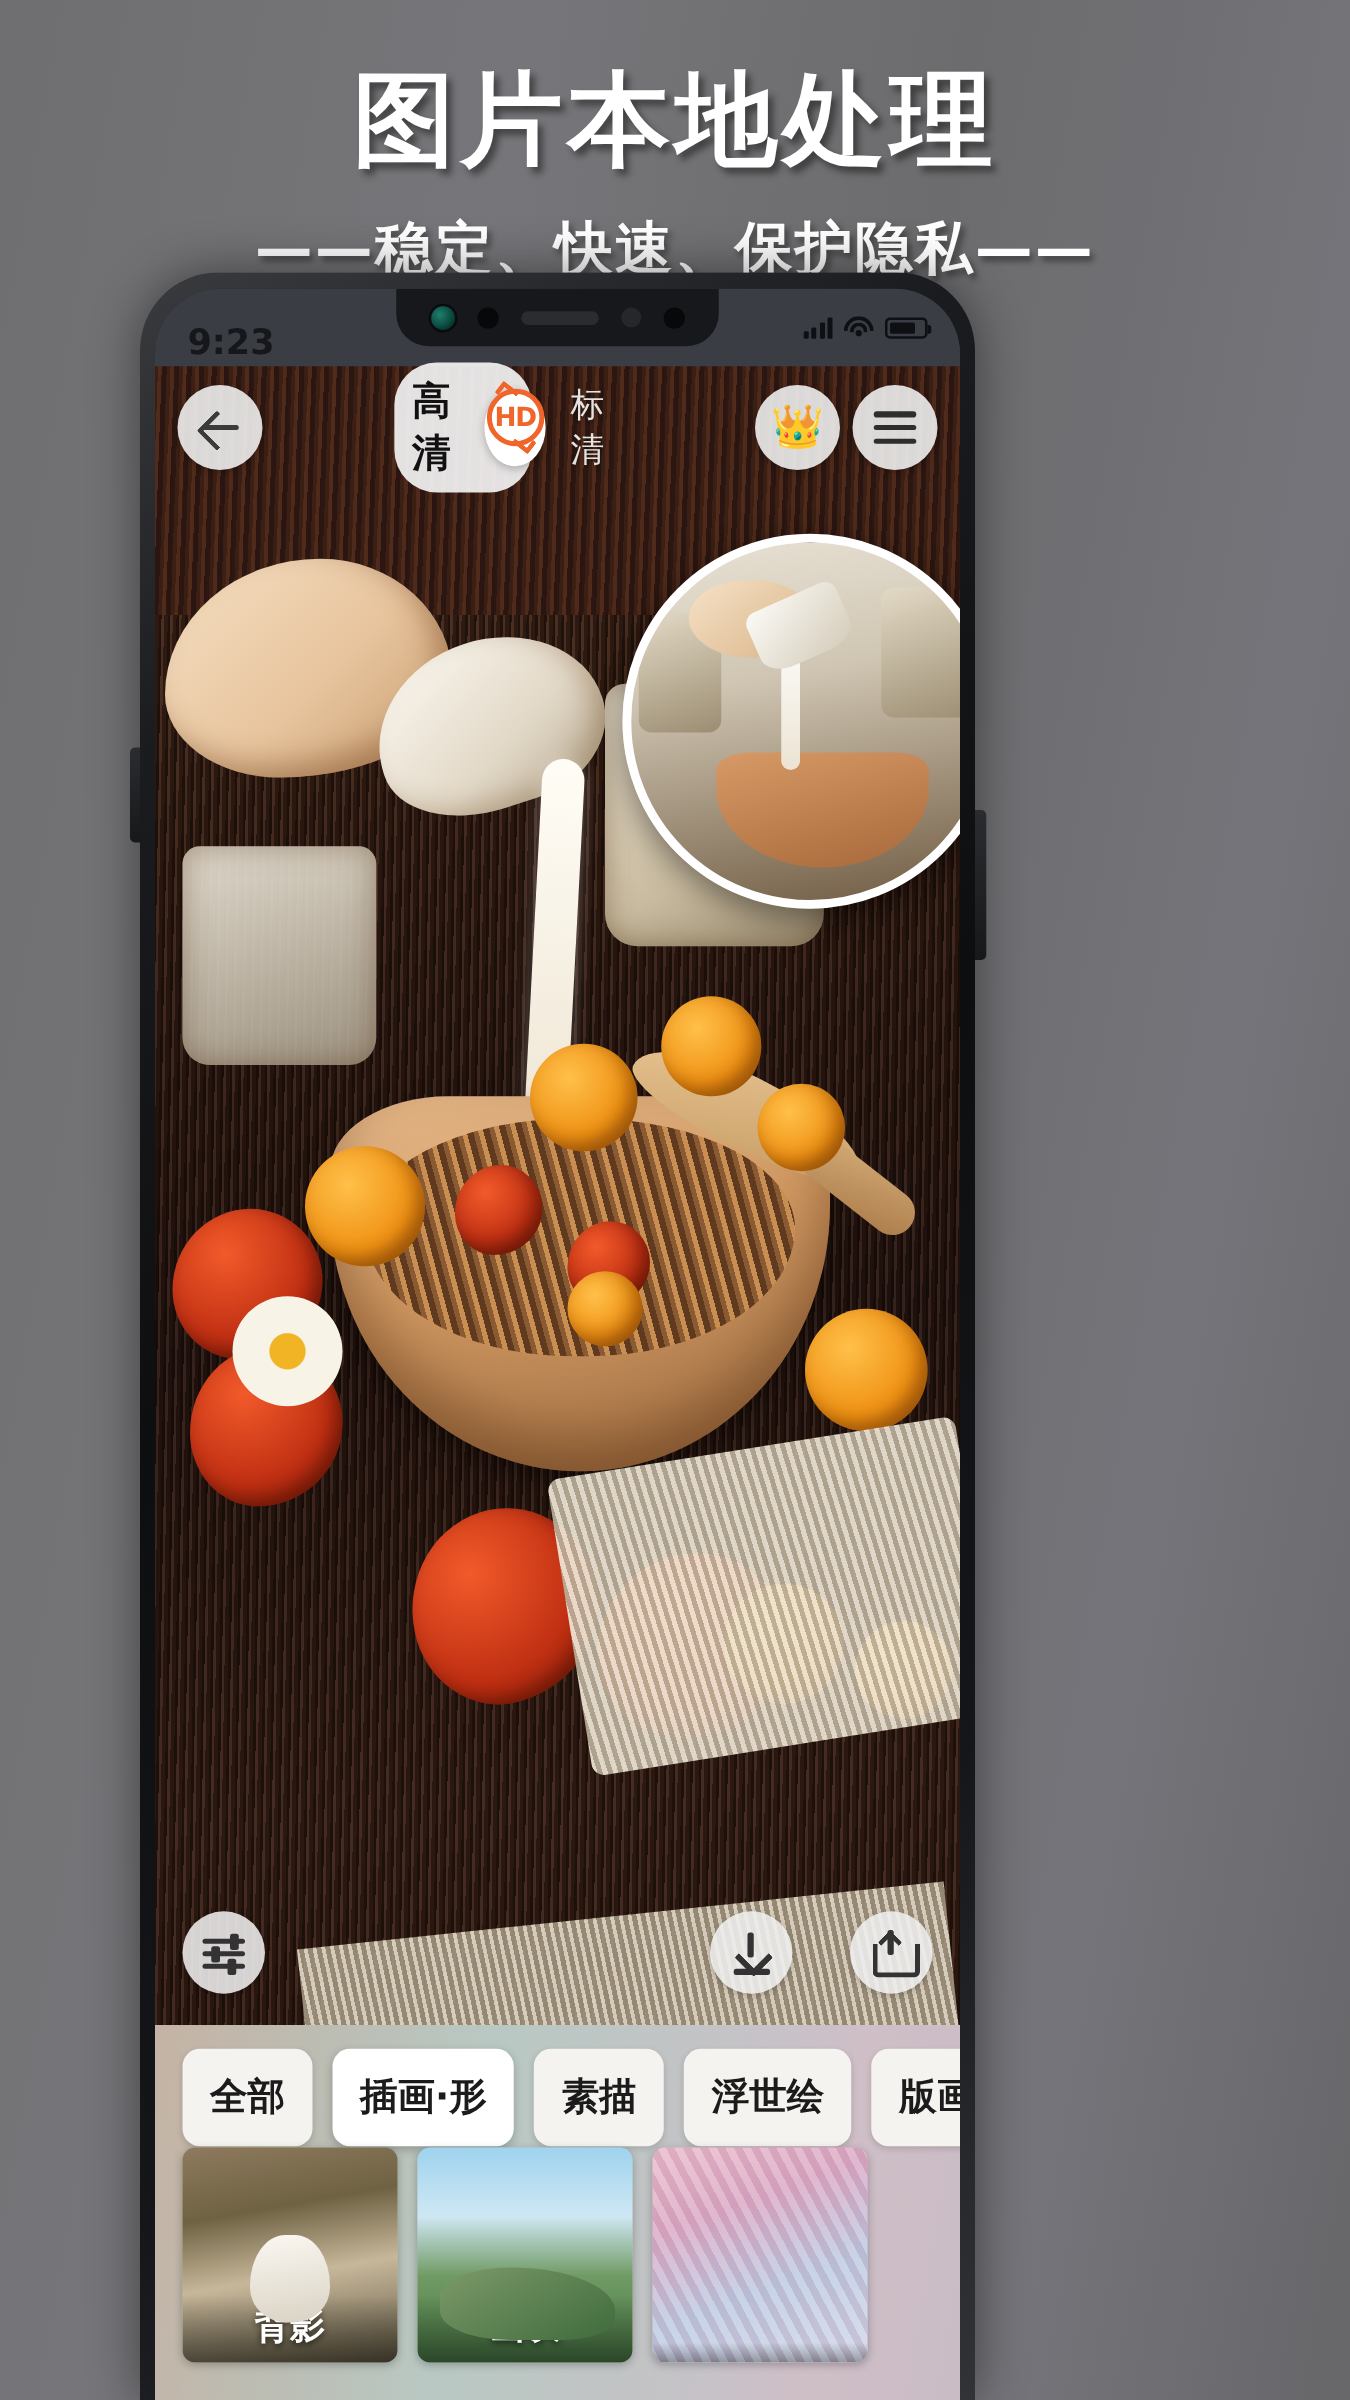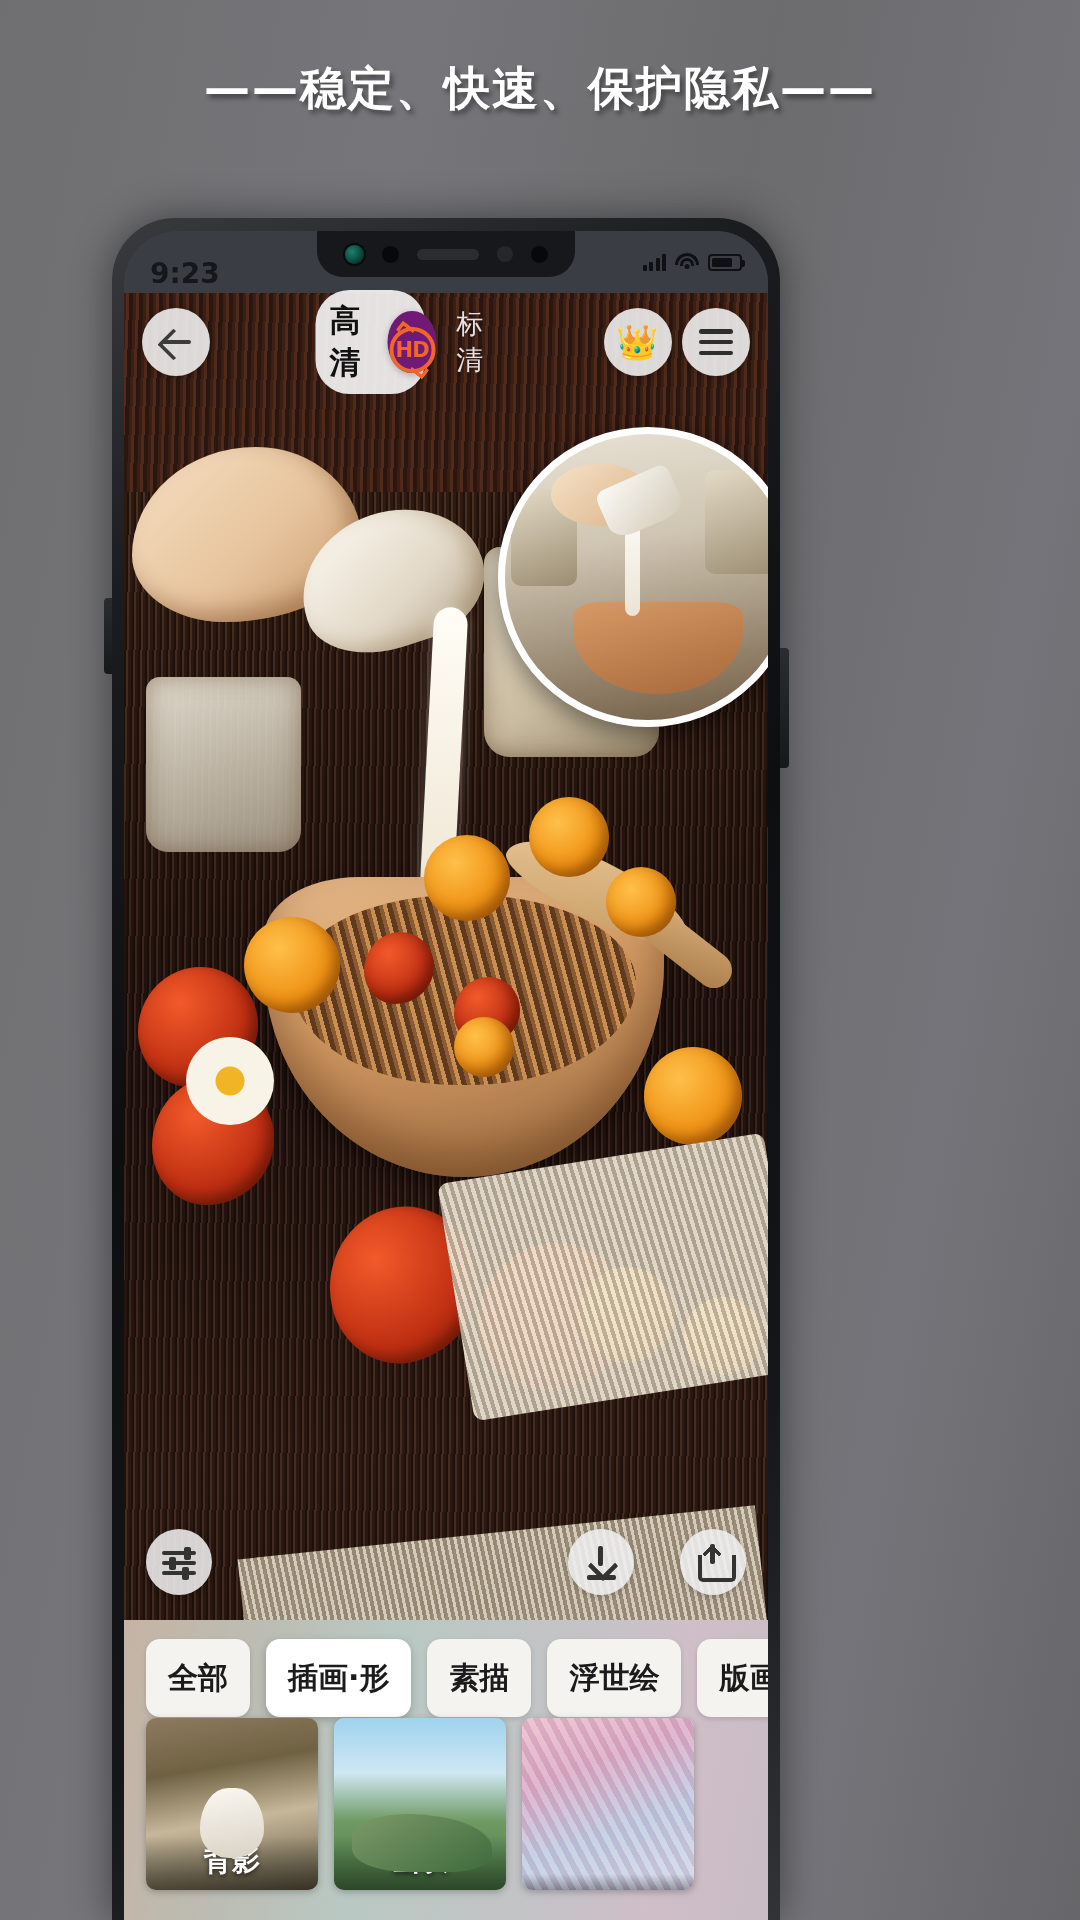--- a/index.html
+++ b/index.html
@@ -191,22 +191,22 @@
   .qs-pill{
     position:absolute; left:50%; transform:translateX(-50%);
     display:flex; align-items:center; gap:6px;
   }
   .qs-hd-label{
     background:rgba(243,243,243,.92); color:#111; font-size:31px; font-weight:bold;
     padding:10px 48px 10px 14px; border-radius:34px; margin-right:-44px;
     font-family:"DejaVu Sans","Liberation Sans",sans-serif;
   }
   .qs-knob{
-    width:62px; height:62px; border-radius:50%; background:#701a75;
-    display:flex;align-items:flex-end;justify-content:center; z-index:2;
+    width:62px; height:62px; border-radius:50%; background:#ffffff;
+    display:flex;align-items:flex-start;justify-content:center; z-index:2;
     box-shadow:0 2px 7px rgba(0,0,0,.25);
   }
   .hd-badge{
     width:46px;height:46px;border-radius:50%;border:4px solid #f0652a;
     display:flex;align-items:center;justify-content:center;
     color:#f0652a;font-size:21px;font-weight:bold;letter-spacing:-1px;
     font-family:"DejaVu Sans","Liberation Sans",sans-serif;
     position:relative;
   }
   .hd-badge::before{content:"";position:absolute;top:-7px;left:4px;width:12px;height:8px;
@@ -294,20 +294,21 @@
   .t4::after{content:"";position:absolute;left:0;top:0;width:100%;height:100%;
     background:repeating-linear-gradient(62deg,rgba(255,255,255,.22) 0 6px,rgba(180,140,170,.2) 6px 12px);}
 
   .fade-edge{ position:absolute; right:0; top:0; width:36px; height:300px;
     background:linear-gradient(90deg,rgba(207,208,216,0),rgba(207,208,216,.0)); }
 </style>
 </head>
 <body>
 
 <div class="promo">
+  <div class="promo-title">图片本地处理</div>
   <div class="promo-sub">——稳定、快速、保护隐私——</div>
 </div>
 
 <div class="phone-shell">
   <div class="phone-screen">
 
     <div class="statusbar">
       <div class="status-time">9:23</div>
       <div class="status-right">
         <div class="sig-bars">

